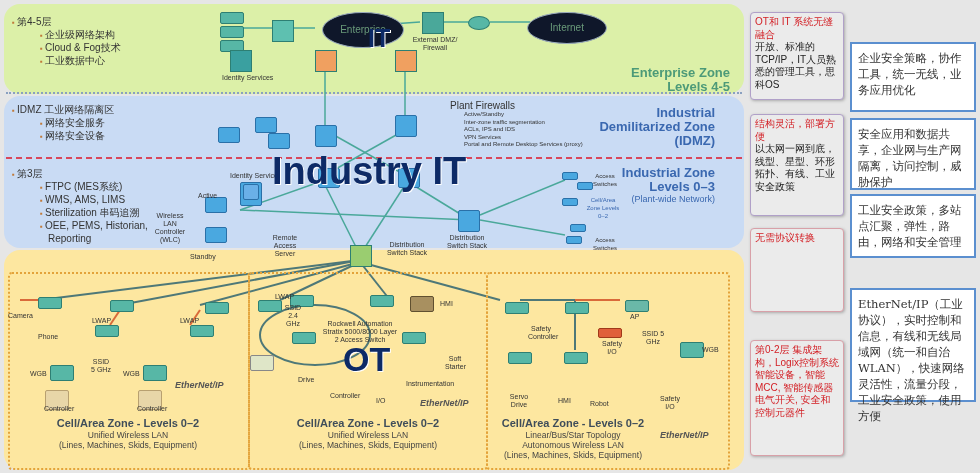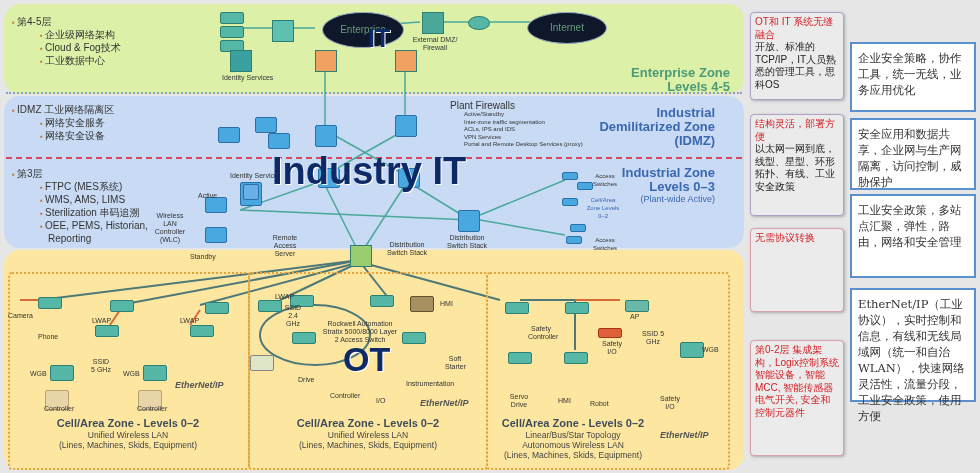--- a/index.html
+++ b/index.html
@@ -155,21 +155,21 @@
   <div class="l1">第3层</div>
   <div class="l2">FTPC (MES系统)</div>
   <div class="l2">WMS, AMS, LIMS</div>
   <div class="l2">Sterilization 串码追溯</div>
   <div class="l2">OEE, PEMS, Historian,</div>
   <div class="l2c">Reporting</div>
 </div>
 <div class="zl" style="right:265px;top:166px;color:#3a68b0">
   <div>Industrial Zone</div>
   <div>Levels 0–3</div>
-  <div style="font-weight:normal;font-size:9px;line-height:10px">(Plant-wide Active)</div>
+  <div style="font-weight:normal;font-size:9px;line-height:10px">(Plant-wide Network)</div>
 </div>
 
 <div class="big" style="left:368px;top:24px;font-size:25px">IT</div>
 <div class="big" style="left:272px;top:150px;font-size:38px">Industry IT</div>
 <div class="big" style="left:343px;top:340px;font-size:34px">OT</div>
 
 <div class="cell" style="left:8px;width:238px"></div>
 <div class="cell" style="left:248px;width:236px"></div>
 <div class="cell" style="left:486px;width:240px"></div>
 
@@ -255,14 +255,14 @@
 </div>
 <div class="rbox" style="top:228px;height:84px;border-color:#d8a0a8">
   <span class="hd">无需协议转换</span><br>
 </div>
 <div class="rbox" style="top:340px;height:116px;border-color:#d8a0a8">
   <span class="hd">第0-2层 集成架构，Logix控制系统 智能设备，智能MCC, 智能传感器 电气开关, 安全和控制元器件</span>
 </div>
 
 <div class="bbox" style="top:42px;height:70px">企业安全策略，协作工具，统一无线，业务应用优化</div>
 <div class="bbox" style="top:118px;height:72px">安全应用和数据共享，企业网与生产网隔离，访问控制，威胁保护</div>
-<div class="bbox" style="top:194px;height:84px">工业安全政策，多站点汇聚，弹性，路由，网络和安全管理</div>
+<div class="bbox" style="top:194px;height:64px">工业安全政策，多站点汇聚，弹性，路由，网络和安全管理</div>
 <div class="bbox" style="top:288px;height:114px">EtherNet/IP（工业协议），实时控制和信息，有线和无线局域网（统一和自治WLAN），快速网络灵活性，流量分段，工业安全政策，使用方便</div>
 
 </body></html>

